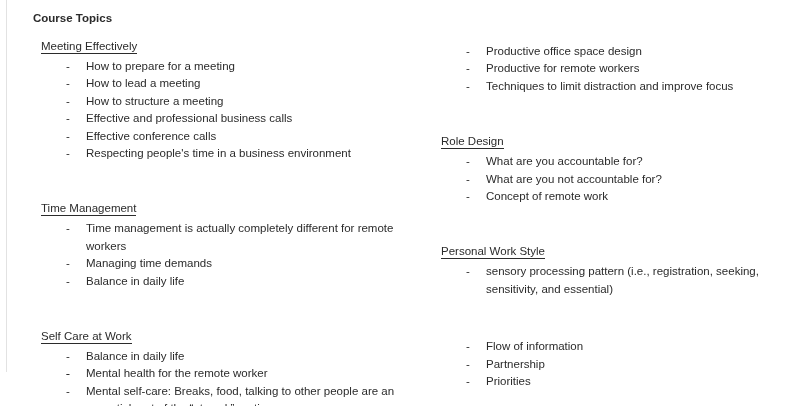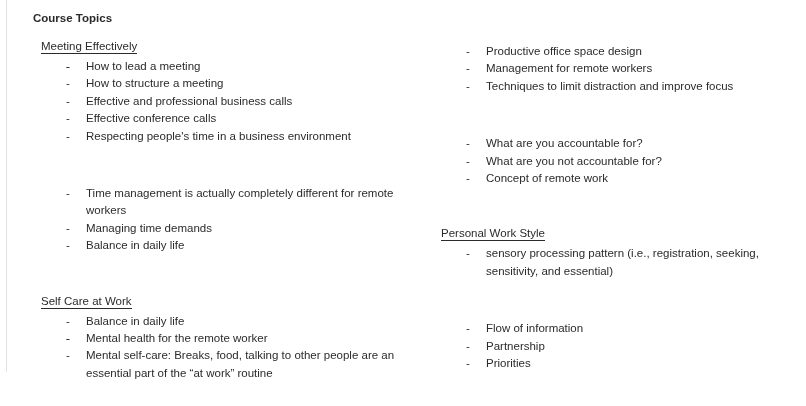--- a/index.html
+++ b/index.html
@@ -107,20 +107,21 @@
     <div class="spacer-top-left"></div>
     <div class="doc-title">Course Topics</div>
     <div class="gap-title-to-first"></div>
     <div id="left-sections">
         <div class="section">
           <div><div class="section-heading">Meeting Effectively</div></div>
           <div class="gap-heading-to-list"></div>
           <ul class="bullets">
             <li class="bullet">
               <span class="dash">-</span>
+              <span class="btext">How to prepare for a meeting</span>
             </li>
             <li class="bullet">
               <span class="dash">-</span>
               <span class="btext">How to lead a meeting</span>
             </li>
             <li class="bullet">
               <span class="dash">-</span>
               <span class="btext">How to structure a meeting</span>
             </li>
             <li class="bullet">
@@ -132,20 +133,21 @@
               <span class="btext">Effective conference calls</span>
             </li>
             <li class="bullet">
               <span class="dash">-</span>
               <span class="btext">Respecting people's time in a business environment</span>
             </li>
           </ul>
         </div>
         <div class="gap-between-sections"></div>
         <div class="section">
+          <div><div class="section-heading">Time Management</div></div>
           <div class="gap-heading-to-list"></div>
           <ul class="bullets">
             <li class="bullet">
               <span class="dash">-</span>
               <span class="btext">Time management is actually completely different for remote workers</span>
             </li>
             <li class="bullet">
               <span class="dash">-</span>
               <span class="btext">Managing time demands</span>
             </li>
@@ -185,30 +187,31 @@
     <div id="right-sections">
         <div class="section">
           <div class="gap-heading-to-list"></div>
           <ul class="bullets">
             <li class="bullet">
               <span class="dash">-</span>
               <span class="btext">Productive office space design</span>
             </li>
             <li class="bullet">
               <span class="dash">-</span>
-              <span class="btext">Management for remote workers</span>
+              <span class="btext">Productive for remote workers</span>
             </li>
             <li class="bullet">
               <span class="dash">-</span>
               <span class="btext">Techniques to limit distraction and improve focus</span>
             </li>
           </ul>
         </div>
         <div class="gap-between-sections"></div>
         <div class="section">
+          <div><div class="section-heading">Role Design</div></div>
           <div class="gap-heading-to-list"></div>
           <ul class="bullets">
             <li class="bullet">
               <span class="dash">-</span>
               <span class="btext">What are you accountable for?</span>
             </li>
             <li class="bullet">
               <span class="dash">-</span>
               <span class="btext">What are you not accountable for?</span>
             </li>

